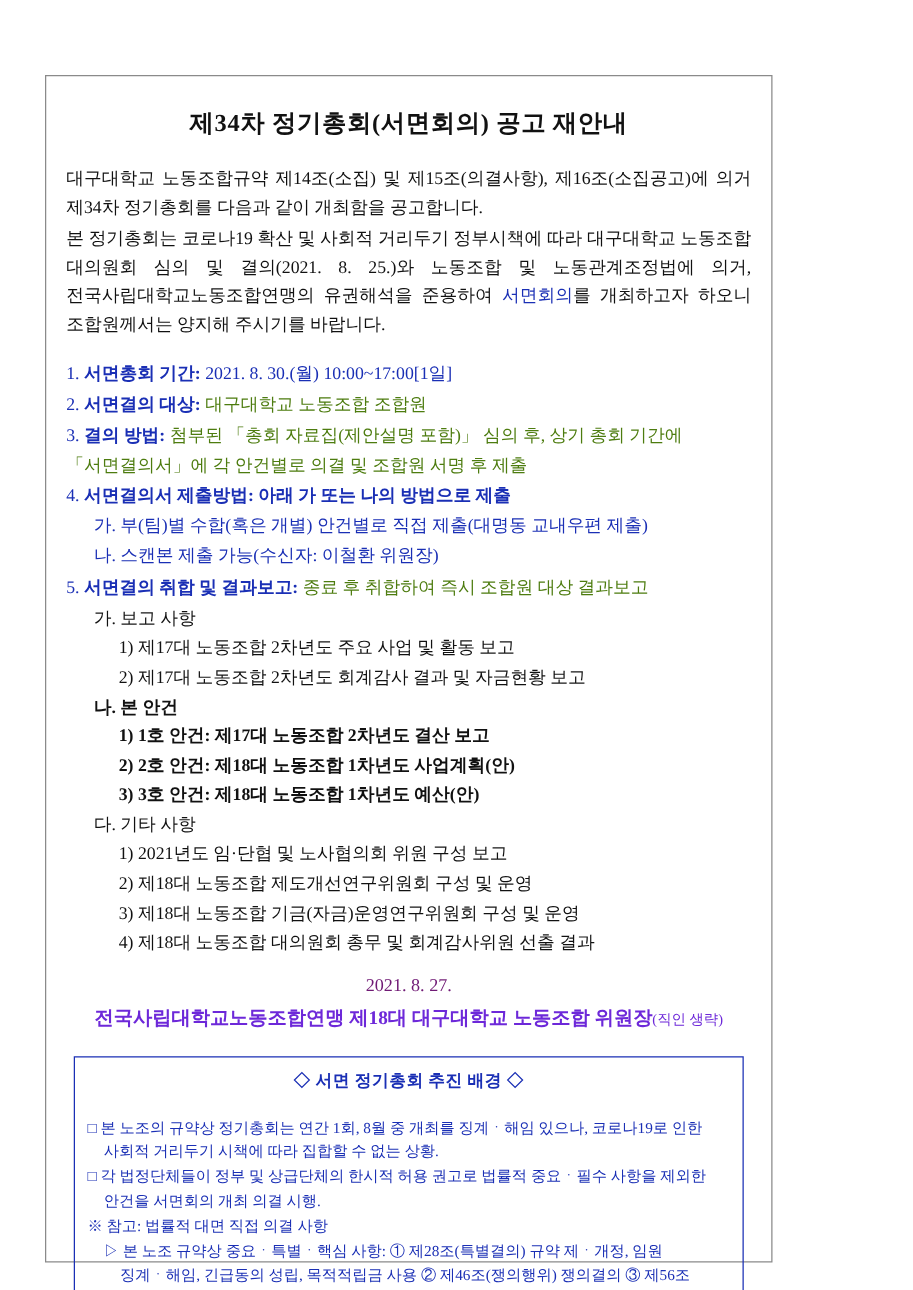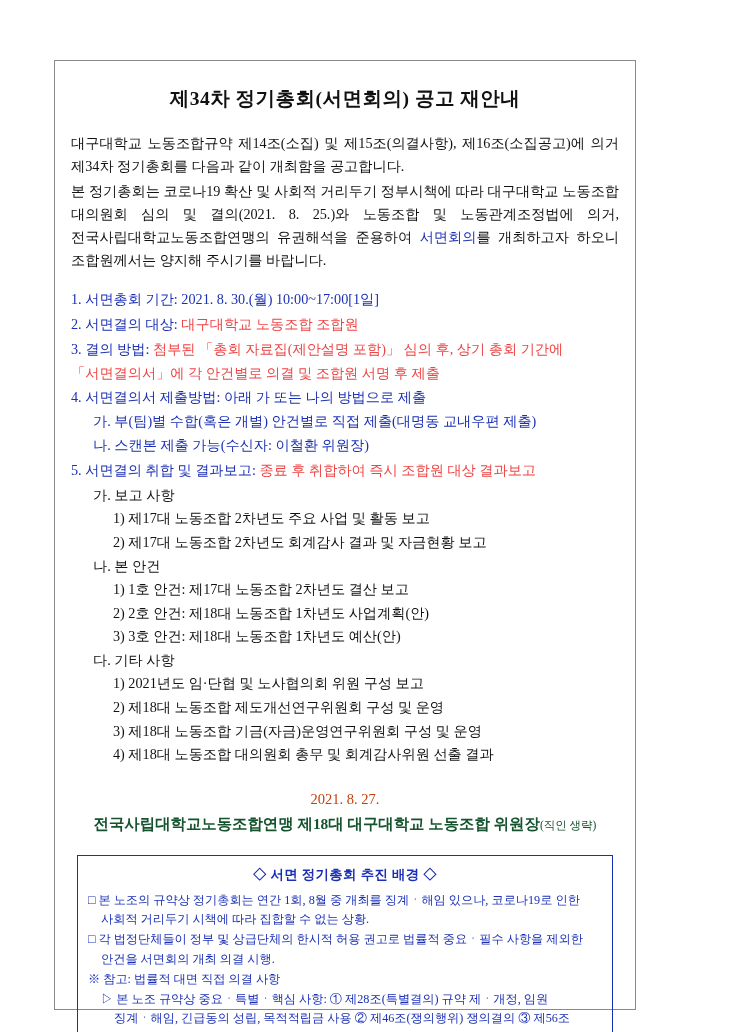--- a/index.html
+++ b/index.html
@@ -15,21 +15,21 @@
   }
   .page {
     position: relative;
     width: 730px;
     height: 1032px;
     box-sizing: border-box;
     background: #ffffff;
   }
   .frame {
     position: absolute;
-    left: 54px;
+    left: 36px;
     top: 60px;
     width: 582px;
     height: 950px;
     border: 1px solid #8a8a8a;
     box-sizing: border-box;
     background: #ffffff;
   }
   .inner {
     padding: 18px 16px 0 16px;
   }
@@ -58,64 +58,64 @@
     list-style: none;
     color: #1a2fb5;
     font-size: 14.2px;
     line-height: 1.68;
   }
   .list > li {
     margin: 0 0 1px 0;
     word-break: keep-all;
   }
   .bold {
-    font-weight: normal;
+    font-weight: bold;
   }
   .blk {
-    color: #ef4444;
+    color: #4d7c0f;
     font-weight: normal;
   }
   .indent1 { padding-left: 22px; display: block; }
   .indent2 { padding-left: 22px; display: block; }
   .indent3 { padding-left: 42px; display: block; }
   .sub-black {
     color: #111;
     font-size: 14.2px;
     line-height: 1.66;
   }
   .date-line {
     text-align: center;
     font-size: 14.5px;
-    margin-top: 24px;
-    color: #c2410c;
+    margin-top: 14px;
+    color: #701a75;
   }
   .signature {
     text-align: center;
     font-size: 15.4px;
     font-weight: bold;
     margin-top: 6px;
-    color: #14532d;
+    color: #6d28d9;
   }
   .sig-small {
     font-size: 11.5px;
     font-weight: normal;
   }
   .note-box {
     margin: 20px 6px 0 6px;
     border: 1px solid #1a2fb5;
     padding: 8px 10px 10px 10px;
     color: #1a2fb5;
     font-size: 12.2px;
     line-height: 1.58;
   }
   .note-title {
     text-align: center;
     font-weight: bold;
     font-size: 13.4px;
-    margin-bottom: 6px;
+    margin-bottom: 18px;
     letter-spacing: 0.4px;
   }
   .note-item {
     display: block;
     text-indent: -13px;
     padding-left: 13px;
     margin-bottom: 1px;
     word-break: keep-all;
   }
   .note-sub {

